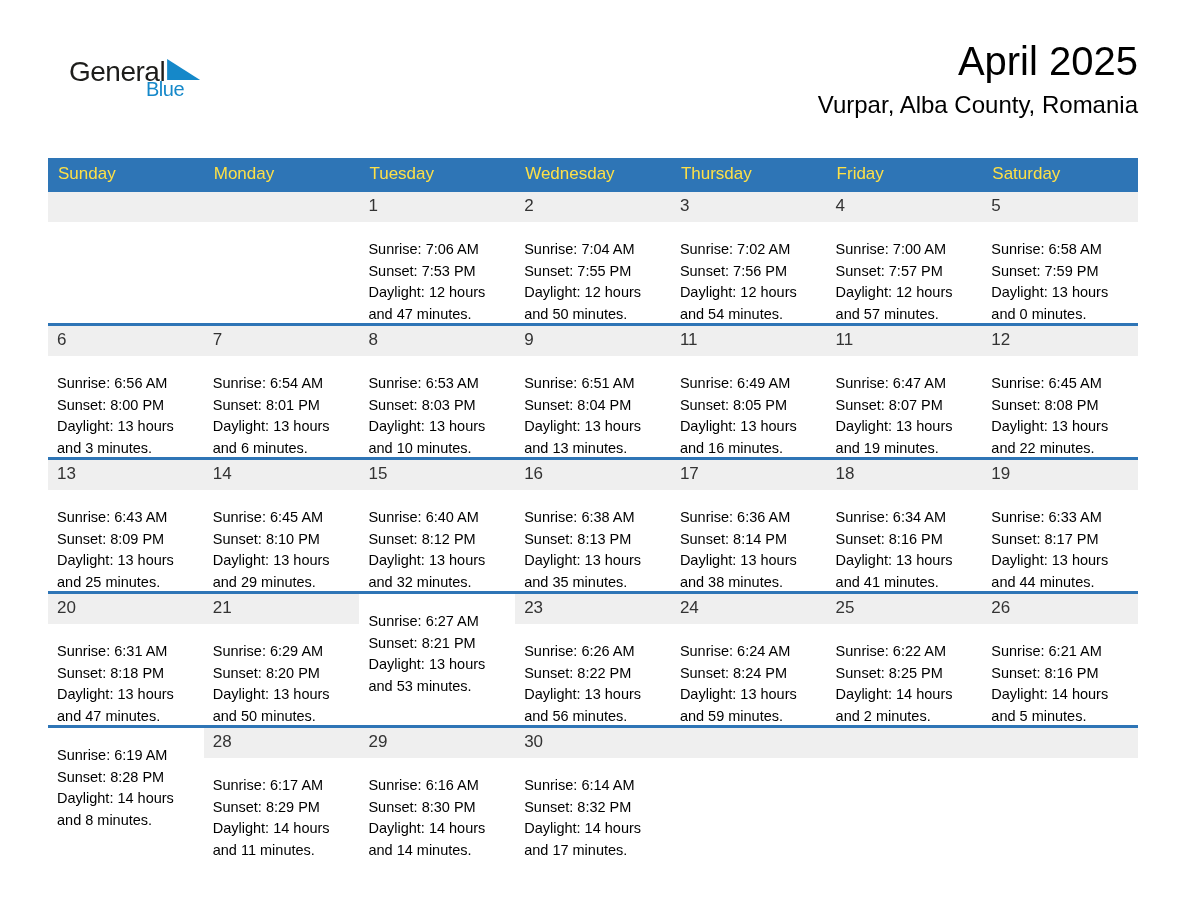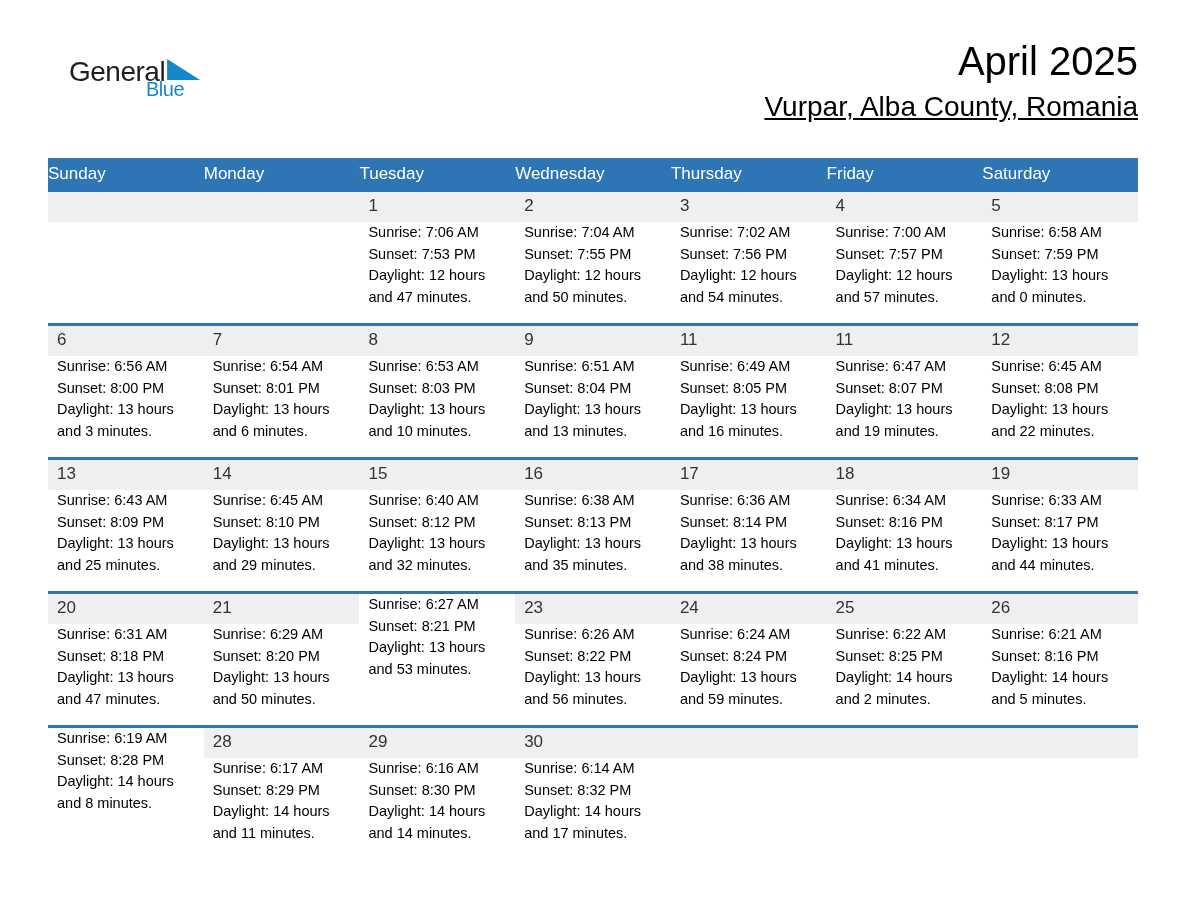--- a/index.html
+++ b/index.html
@@ -59,54 +59,54 @@
     text-align: right;
   }
   .titles h1 {
     margin: 0;
     font-size: 40px;
     font-weight: 400;
     color: #000000;
   }
   .titles h2 {
     margin: 7px 0 0 0;
-    font-size: 28px;
+    font-size: 24px;
     font-weight: 400;
     color: #000000;
-    text-decoration: underline;
   }
   .weekday-row {
     display: flex;
     background: var(--header-blue);
     height: 31px;
     align-items: center;
   }
   .wd-cell {
     flex: 1;
-    color: #ffffff;
+    color: #fde047;
     font-size: 17px;
+    padding-left: 10px;
   }
   .week {
     display: flex;
     border-top: 3px solid var(--border-blue);
     height: 134px;
   }
   .cell {
     flex: 1;
     overflow: hidden;
   }
   .num {
     height: 30px;
     background: var(--band-gray);
     font-size: 17px;
     color: #333333;
     padding: 4px 0 0 9px;
   }
   .lines {
-    padding: 0 6px 0 9px;
+    padding: 17px 6px 0 9px;
     font-size: 14.5px;
     line-height: 21.5px;
     color: #000000;
   }
 </style>
 </head>
 <body>
 
 <div class="content">
   <header>

